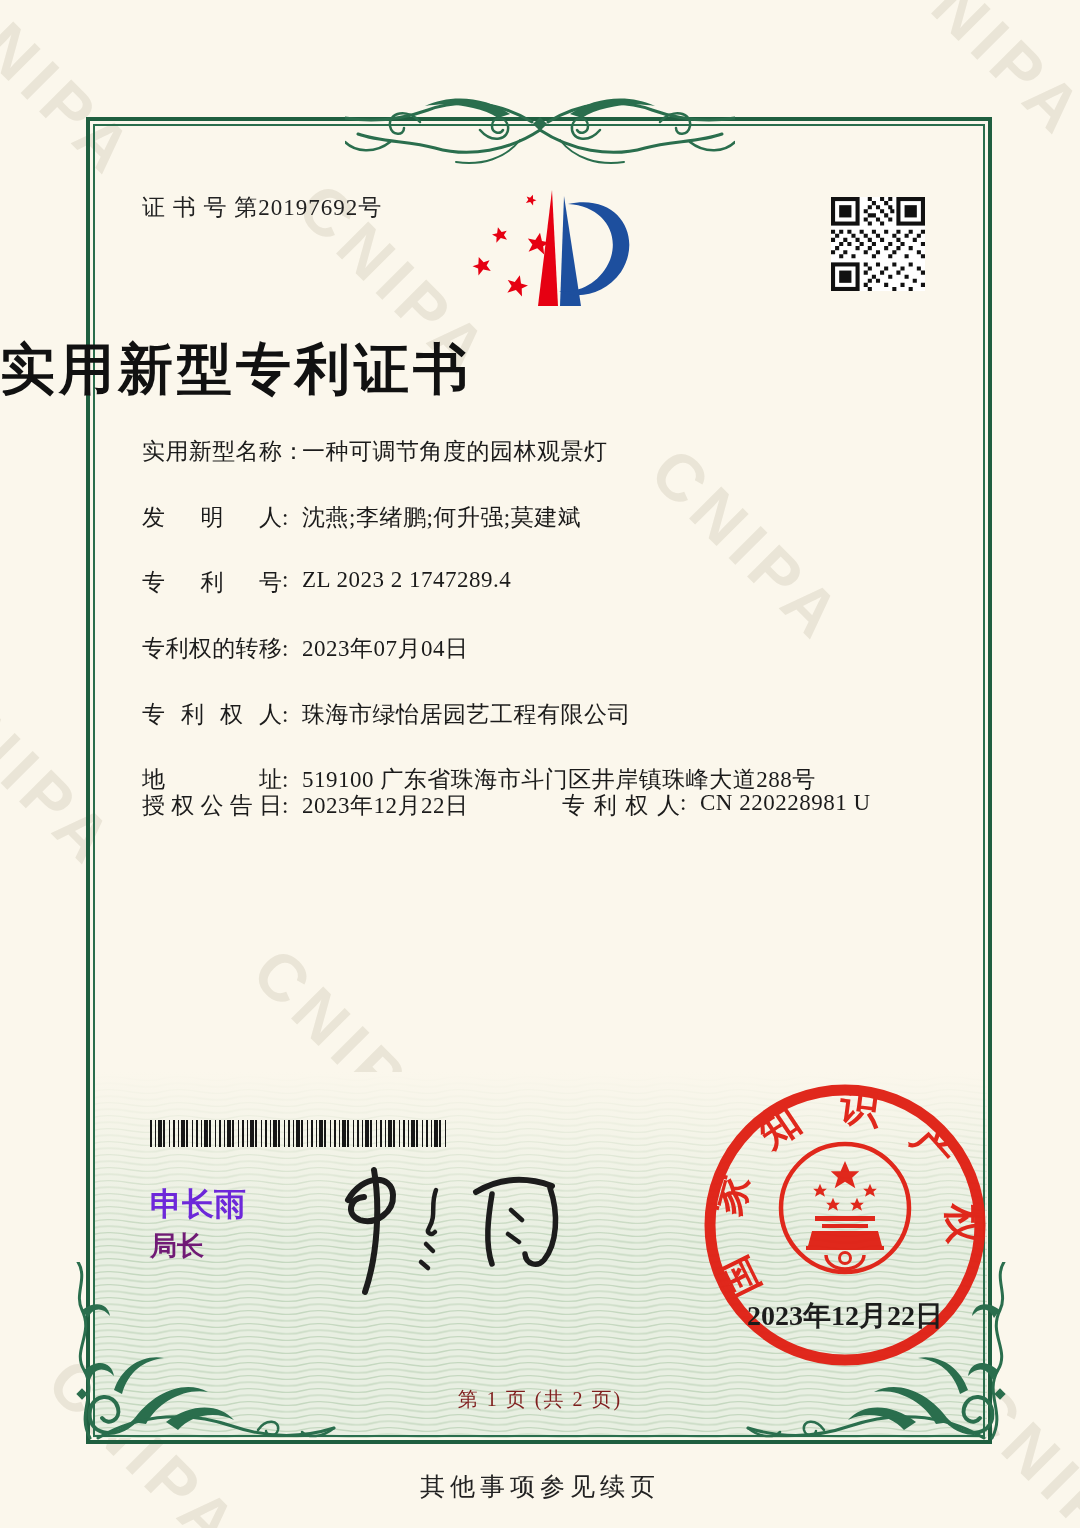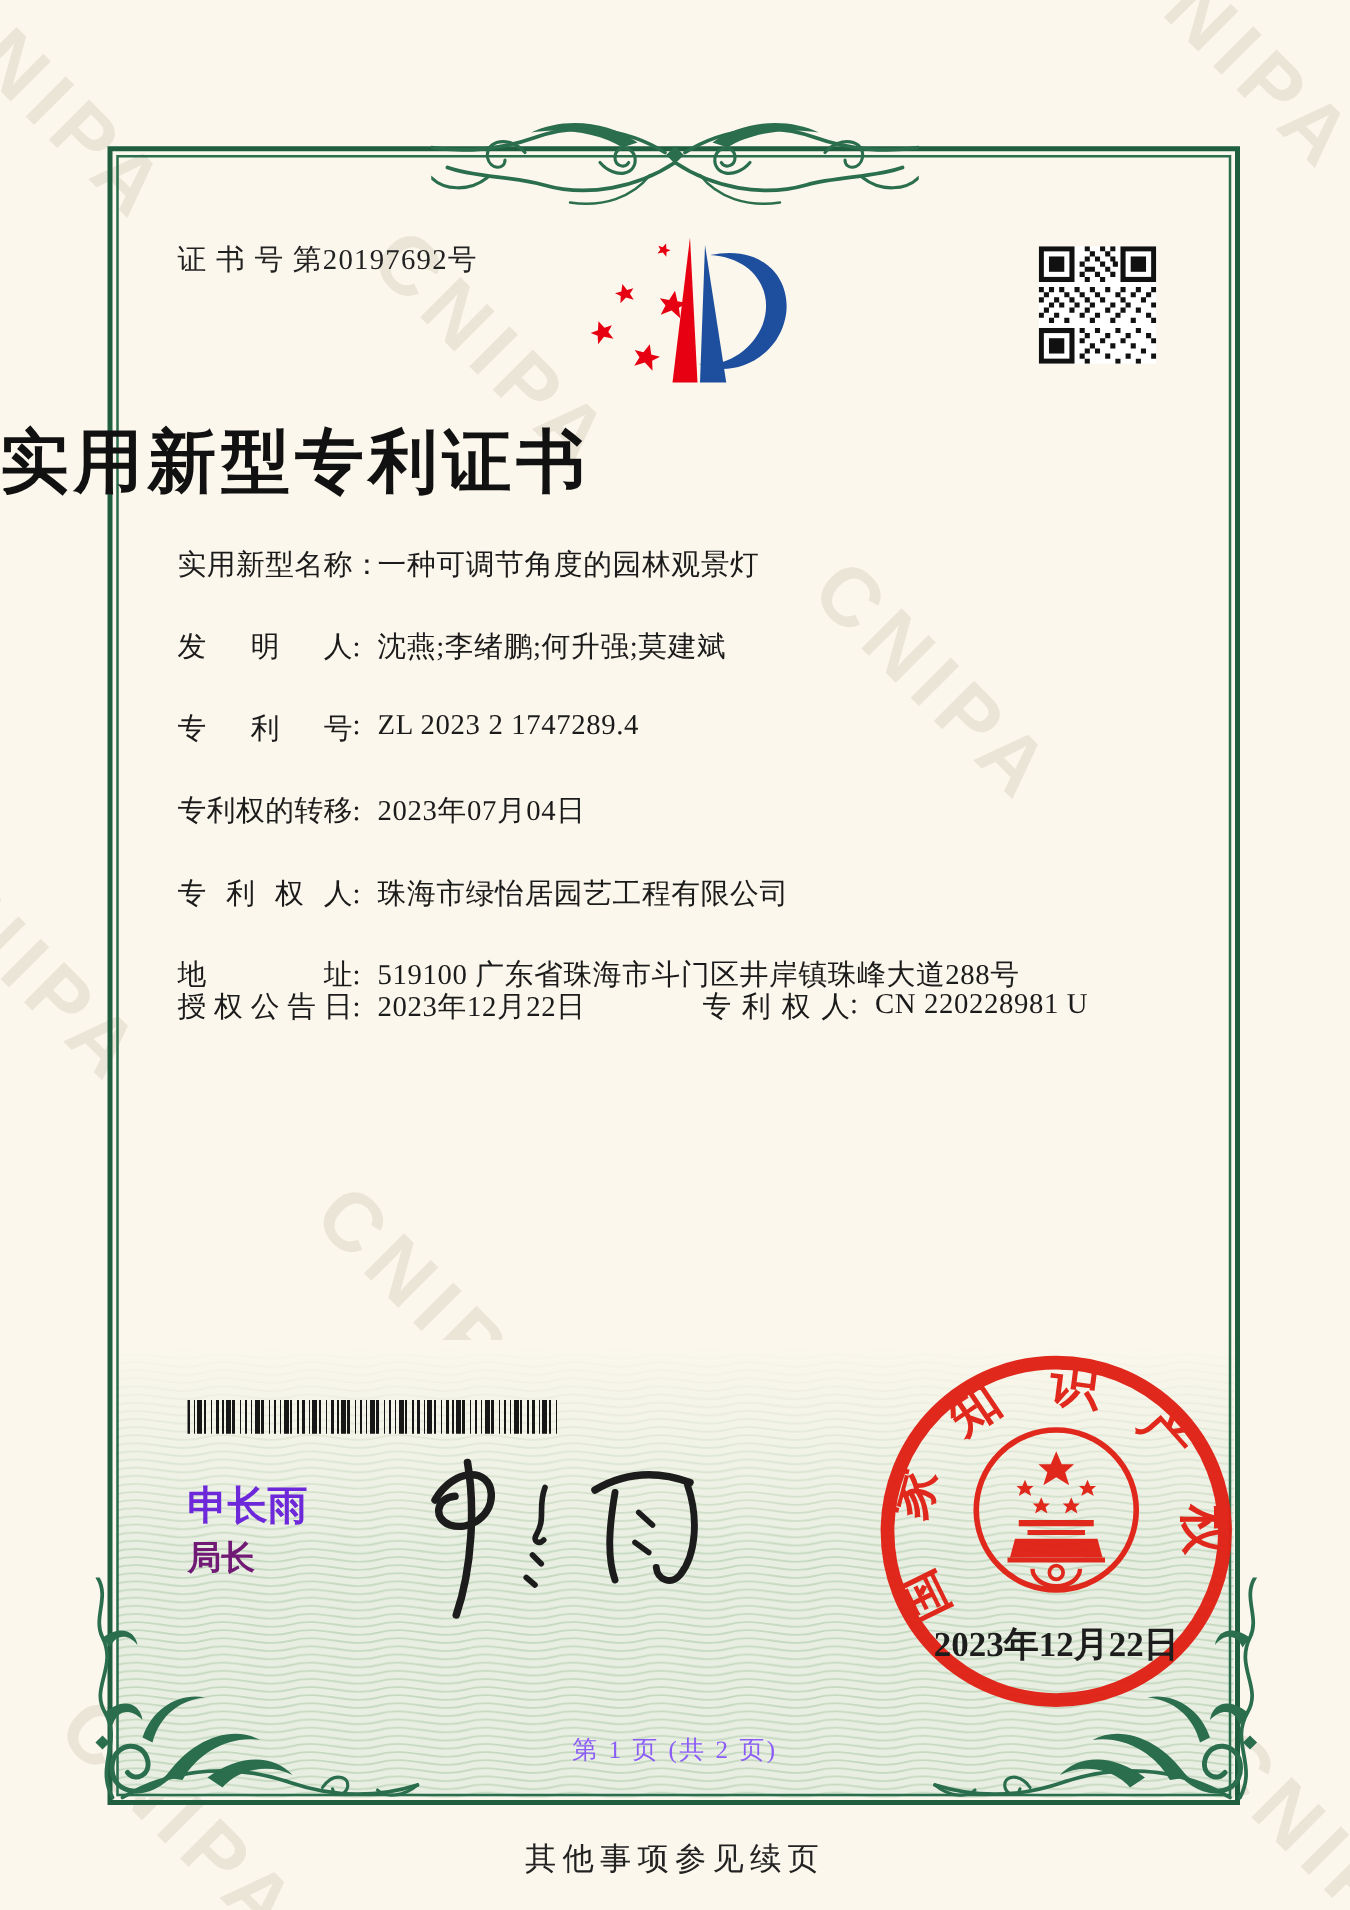--- a/index.html
+++ b/index.html
@@ -45,21 +45,21 @@
       #161616 13px 15px, rgba(0,0,0,0) 15px 19px,
       #161616 19px 20px, rgba(0,0,0,0) 20px 23px);}
   
   .signer-title{position:absolute;left:150px;top:1228px;font-size:27px;font-weight:600;
       font-family:"Liberation Sans","DejaVu Sans",sans-serif;color:#701a75;}
   .signer-name{position:absolute;left:150px;top:1183px;font-size:32px;font-weight:600;
       font-family:"Liberation Sans","DejaVu Sans",sans-serif;color:#6d28d9;}
   .signature{position:absolute;left:318px;top:1162px;}
   .seal{position:absolute;left:699px;top:1074px;opacity:0.96;}
   .page-number{position:absolute;left:0;top:1386px;width:1080px;text-align:center;
-      font-size:20px;color:#8b5cf6;letter-spacing:2px;}
+      font-size:20px;color:#7f1d1d;letter-spacing:2px;}
   .footer-note{position:absolute;left:0;top:1470px;width:1080px;text-align:center;
       font-size:25px;color:#222;letter-spacing:5px;}
 </style>
 </head>
 <body>
 
 <div class="page">
 
   <span class="wm" style="left:40px;top:80px">CNIPA</span>
   <span class="wm" style="left:990px;top:40px">CNIPA</span>

